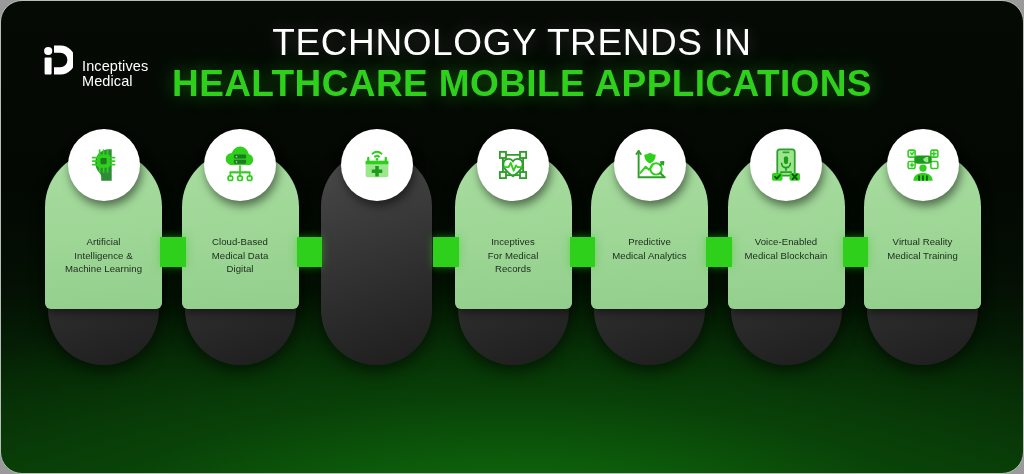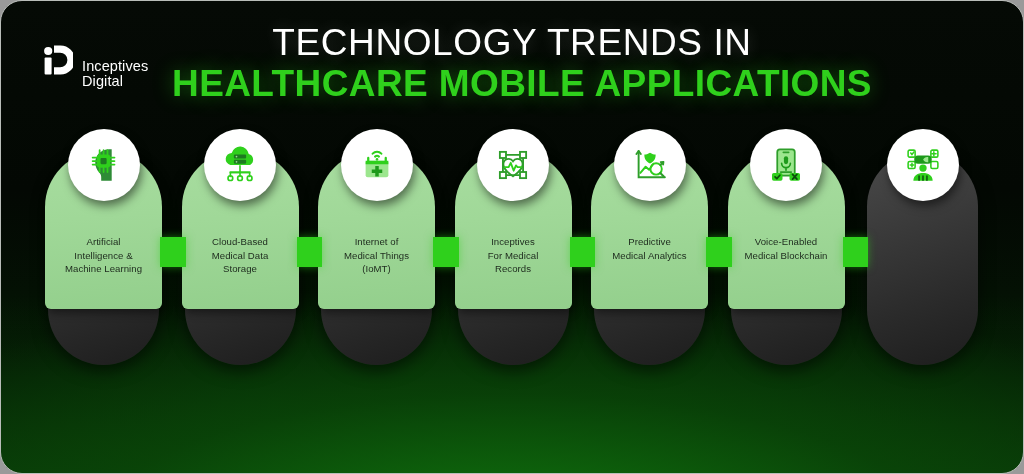--- a/index.html
+++ b/index.html
@@ -158,21 +158,21 @@
 <div id="poster">
 
   <div class="logo-block">
     <svg class="logo-mark" viewBox="0 0 30 32">
       <circle cx="5.2" cy="7" r="4.1" fill="#ffffff"></circle>
       <rect x="1.6" y="13.5" width="7" height="17" rx="1" fill="#ffffff"></rect>
       <path d="M11 1.5 h6.5 a11.5 11.5 0 0 1 0 29 H11 v-7.2 h6.1 a4.3 4.3 0 0 0 0-14.6 H11 Z" fill="#ffffff"></path>
     </svg>
     <div class="logo-words">
       <span>Inceptives</span>
-      <span>Digital</span>
+      <span>Medical</span>
     </div>
   </div>
 
   <div class="title-wrap">
     <div class="title-line1">TECHNOLOGY TRENDS IN</div>
     <div class="title-line2">HEALTHCARE MOBILE APPLICATIONS</div>
   </div>
 
   <div class="cards">
 
@@ -194,21 +194,21 @@
           </g>
         </svg>
       </div>
     </div>
 
     <div class="card-slot">
       <div class="capsule"></div>
       <div class="panel">
         <div class="panel-label">Cloud-Based
 Medical Data
-Storage</div>
+Digital</div>
       </div>
       <div class="bubble">
         <svg viewBox="0 0 48 48">
           <path d="M13 24a7 7 0 0 1 1.5-13.8A10 10 0 0 1 34 11.5 6.8 6.8 0 0 1 35.5 24z" fill="#2fd01c"></path>
           <rect x="17" y="12" width="14" height="4.6" rx="1.1" fill="#1d7a20"></rect>
           <rect x="17" y="18" width="14" height="4.6" rx="1.1" fill="#1d7a20"></rect>
           <circle cx="20" cy="14.3" r="1" fill="#a0d898"></circle>
           <circle cx="20" cy="20.3" r="1" fill="#a0d898"></circle>
           <g stroke="#2fd01c" stroke-width="1.9" fill="none" stroke-linecap="round">
             <path d="M24 25v5M13 37v-4.5h22V37M24 30v7"></path>
@@ -216,25 +216,20 @@
           </g>
           <circle cx="13" cy="39" r="2.7" fill="none" stroke="#2fd01c" stroke-width="1.9"></circle>
           <circle cx="24" cy="39" r="2.7" fill="none" stroke="#2fd01c" stroke-width="1.9"></circle>
           <circle cx="35" cy="39" r="2.7" fill="none" stroke="#2fd01c" stroke-width="1.9"></circle>
         </svg>
       </div>
     </div>
 
     <div class="card-slot">
       <div class="capsule"></div>
-      <div class="panel">
-        <div class="panel-label">Internet of
-Medical Things
-(IoMT)</div>
-      </div>
       <div class="bubble">
         <svg viewBox="0 0 48 48">
           <g fill="none" stroke="#2fd01c" stroke-width="2.4" stroke-linecap="round">
             <path d="M19 11a7 7 0 0 1 10 0"></path>
             <path d="M21.8 14.4a3.3 3.3 0 0 1 4.4 0"></path>
           </g>
           <circle cx="24" cy="17.6" r="1.5" fill="#2fd01c"></circle>
           <rect x="11" y="19" width="26" height="19" rx="2.4" fill="#9ce68e"></rect>
           <path d="M11 19h26v4H11z" fill="#2fd01c"></path>
           <g stroke="#2fd01c" stroke-width="2.6" stroke-linecap="round">
@@ -306,20 +301,24 @@
           <rect x="8" y="33" width="12" height="9" rx="2" fill="#2fd01c"></rect>
           <rect x="28" y="33" width="12" height="9" rx="2" fill="#2fd01c"></rect>
           <path d="M11.5 37.5l2 2 3.5-3.8" fill="none" stroke="#0d4d0c" stroke-width="2" stroke-linecap="round" stroke-linejoin="round"></path>
           <path d="M31.5 34.8l5 5.4M36.5 34.8l-5 5.4" stroke="#0d4d0c" stroke-width="2" stroke-linecap="round"></path>
         </svg>
       </div>
     </div>
 
     <div class="card-slot">
       <div class="capsule"></div>
+      <div class="panel">
+        <div class="panel-label">Virtual Reality
+Medical Training</div>
+      </div>
       <div class="bubble">
         <svg viewBox="0 0 48 48">
           <g fill="none" stroke="#2fd01c" stroke-width="1.8">
             <rect x="7" y="7" width="8" height="8" rx="1.6"></rect>
             <rect x="33" y="7" width="8" height="8" rx="1.6"></rect>
             <rect x="7" y="20" width="8" height="8" rx="1.6"></rect>
             <rect x="33" y="20" width="8" height="8" rx="1.6"></rect>
           </g>
           <path d="M10 10.2l1.4 1.8 2.2-2.8M36.4 8.8v5M34 11.2h5" stroke="#2fd01c" stroke-width="1.7" fill="none" stroke-linecap="round"></path>
           <path d="M9.4 24h4M11.4 22v4" stroke="#2fd01c" stroke-width="1.7" stroke-linecap="round"></path>

